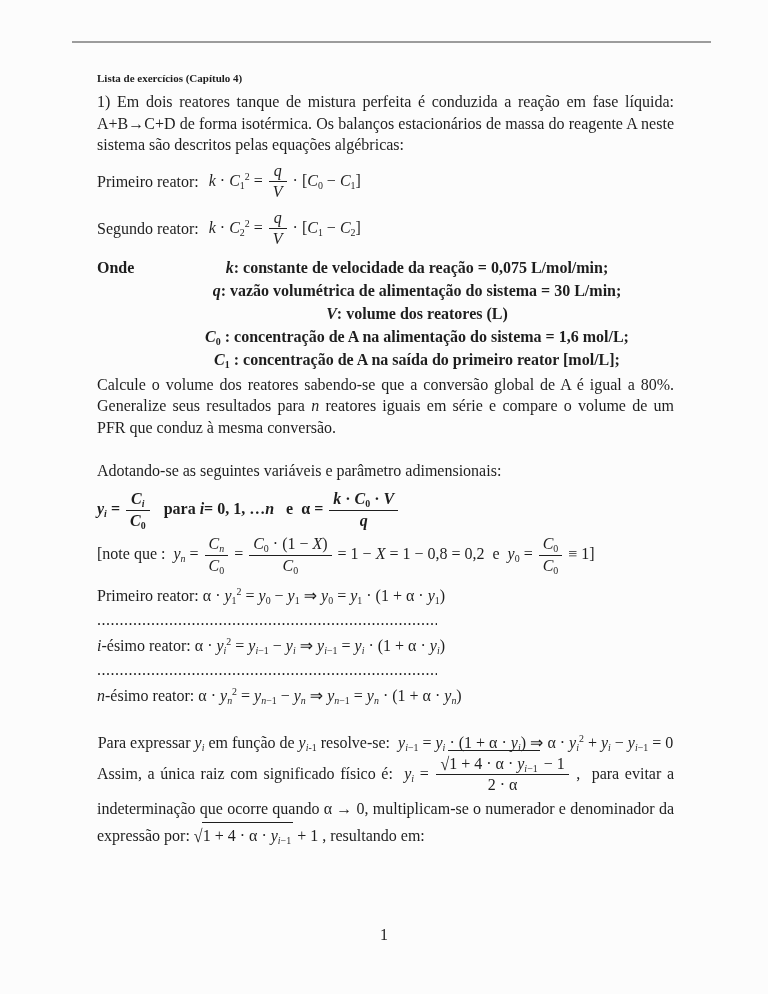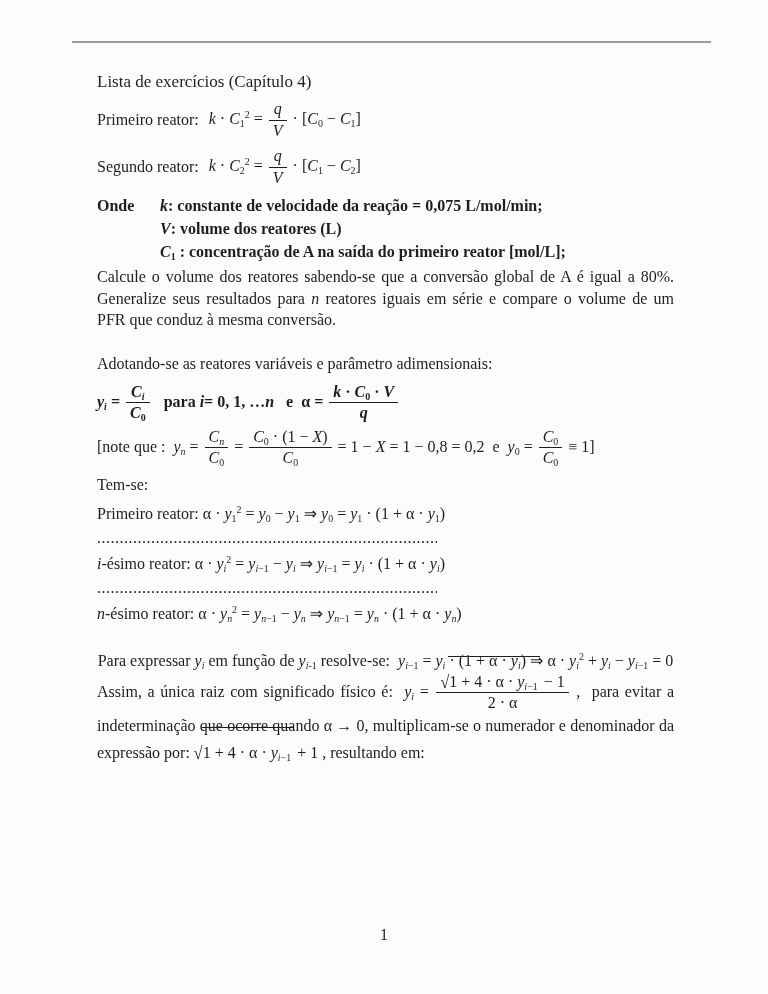--- a/index.html
+++ b/index.html
@@ -13,39 +13,39 @@
     font-size:16px;
     overflow:hidden;
   }
   .top-rule{
     position:absolute;left:72px;top:41px;
     width:639px;height:2px;background:#9c9c9c;
   }
   .content{
     position:absolute;left:97px;top:72px;width:577px;
   }
-  .doc-title{font-weight:normal;font-size:17px;margin:0 0 7px 0;}
+  .doc-title{font-weight:bold;font-size:11px;margin:0 0 7px 0;}
   p{margin:0;}
   .para{text-align:justify;line-height:21.5px;}
   .eq-row{margin-top:5px;display:flex;align-items:center;min-height:42px;}
   .eq-row .eq-label{margin-right:10px;white-space:nowrap;}
   .formula{white-space:nowrap;}
   .frac{display:inline-block;vertical-align:middle;text-align:center;margin:0 2px;line-height:1.15;}
   .frac .num{display:block;padding:0 4px 1px 4px;border-bottom:1px solid #1e1e1e;}
   .frac .den{display:block;padding:1px 4px 0 4px;}
   .sqrt{white-space:nowrap;}
   .sqrt .rad{display:inline-block;transform:scaleY(1.12);margin-right:-1px;font-style:normal;}
-  .sqrt .radand{border-top:1px solid #1e1e1e;padding:16px 2px 0 1px;}
+  .sqrt .radand{border-top:1px solid #1e1e1e;padding:4px 2px 0 1px;}
   sub,sup{font-size:0.62em;line-height:0;}
   sub{vertical-align:-0.3em;}
   sup{vertical-align:0.6em;}
   .where-block{display:flex;margin-top:6px;font-weight:bold;}
   .where-label{flex:0 0 63px;line-height:23px;}
   .where-items{flex:1;}
-  .where-item{line-height:23px;}
+  .where-item{line-height:23px;text-align:center;}
   .task{margin-top:3px;}
   .adopting{margin-top:22px;line-height:22px;}
   .vars-row{margin-top:6px;min-height:44px;display:flex;align-items:center;font-weight:bold;}
   .note-row{margin-top:0;min-height:46px;display:flex;align-items:center;}
   .temse{margin-top:3px;line-height:22px;}
   .series-row{margin-top:4px;line-height:27px;}
   .dots-sep{margin-top:3px;width:340px;overflow:hidden;white-space:nowrap;letter-spacing:0.5px;line-height:16px;color:#1e1e1e;}
   .express-row{margin-top:21px;line-height:25px;text-align:center;}
   .assim-para{text-align:justify;line-height:27px;}
   .page-number{position:absolute;left:0;right:0;top:926px;text-align:center;}
@@ -54,53 +54,55 @@
 <body>
 
 <div class="page">
 
   <div class="top-rule"></div>
 
   <div class="content">
 
     <p class="doc-title">Lista de exercícios (Capítulo 4)</p>
 
+    <p class="para">1) Em dois reatores tanque de mistura perfeita é conduzida a reação em fase líquida: A+B→C+D de forma isotérmica. Os balanços estacionários de massa do reagente A neste sistema são descritos pelas equações algébricas:</p>
 
     <div class="eq-row">
       <span class="eq-label">Primeiro reator:</span>
       <span class="formula"><i>k</i> · <i>C</i><sub>1</sub><sup>2</sup> = <span class="frac"><span class="num"><i>q</i></span><span class="den"><i>V</i></span></span> · [<i>C</i><sub>0</sub> − <i>C</i><sub>1</sub>]</span>
     </div>
 
     <div class="eq-row">
       <span class="eq-label">Segundo reator:</span>
       <span class="formula"><i>k</i> · <i>C</i><sub>2</sub><sup>2</sup> = <span class="frac"><span class="num"><i>q</i></span><span class="den"><i>V</i></span></span> · [<i>C</i><sub>1</sub> − <i>C</i><sub>2</sub>]</span>
     </div>
 
     <div class="where-block">
       <span class="where-label">Onde</span>
       <div class="where-items">
         <div class="where-item"><i>k</i>: constante de velocidade da reação = 0,075 L/mol/min;</div>
+        <div class="where-item"><i>q</i>: vazão volumétrica de alimentação do sistema = 30 L/min;</div>
         <div class="where-item"><i>V</i>: volume dos reatores (L)</div>
+        <div class="where-item"><i>C</i><sub>0</sub> : concentração de A na alimentação do sistema = 1,6 mol/L;</div>
         <div class="where-item"><i>C</i><sub>1</sub> : concentração de A na saída do primeiro reator [mol/L];</div>
       </div>
     </div>
 
     <p class="para task">Calcule o volume dos reatores sabendo-se que a conversão global de A é igual a 80%. Generalize seus resultados para <i>n</i> reatores iguais em série e compare o volume de um PFR que conduz à mesma conversão.</p>
 
-    <p class="adopting">Adotando-se as reatores variáveis e parâmetro adimensionais:</p>
+    <p class="adopting">Adotando-se as seguintes variáveis e parâmetro adimensionais:</p>
 
     <div class="vars-row">
       <span class="formula"><i>y</i><sub><i>i</i></sub> = <span class="frac"><span class="num"><i>C</i><sub><i>i</i></sub></span><span class="den"><i>C</i><sub>0</sub></span></span>&nbsp;&nbsp; para <i>i</i>= 0, 1, …<i>n</i>&nbsp;&nbsp; e&nbsp; α = <span class="frac"><span class="num"><i>k</i> · <i>C</i><sub>0</sub> · <i>V</i></span><span class="den"><i>q</i></span></span></span>
     </div>
 
     <div class="note-row">
       <span class="formula">[note que :&nbsp; <i>y</i><sub><i>n</i></sub> = <span class="frac"><span class="num"><i>C</i><sub><i>n</i></sub></span><span class="den"><i>C</i><sub>0</sub></span></span> = <span class="frac"><span class="num"><i>C</i><sub>0</sub> · (1 − <i>X</i>)</span><span class="den"><i>C</i><sub>0</sub></span></span> = 1 − <i>X</i> = 1 − 0,8 = 0,2&nbsp; e&nbsp; <i>y</i><sub>0</sub> = <span class="frac"><span class="num"><i>C</i><sub>0</sub></span><span class="den"><i>C</i><sub>0</sub></span></span> ≡ 1]</span>
     </div>
 
-    <p class="temse">Tem-se:</p>
 
     <div class="series-row">
       <span class="eq-label">Primeiro reator:</span>
       <span class="formula">α · <i>y</i><sub>1</sub><sup>2</sup> = <i>y</i><sub>0</sub> − <i>y</i><sub>1</sub> ⇒ <i>y</i><sub>0</sub> = <i>y</i><sub>1</sub> · (1 + α · <i>y</i><sub>1</sub>)</span>
     </div>
 
 
     <div class="dots-sep">........................................................................................................................</div>
 
     <div class="series-row">

